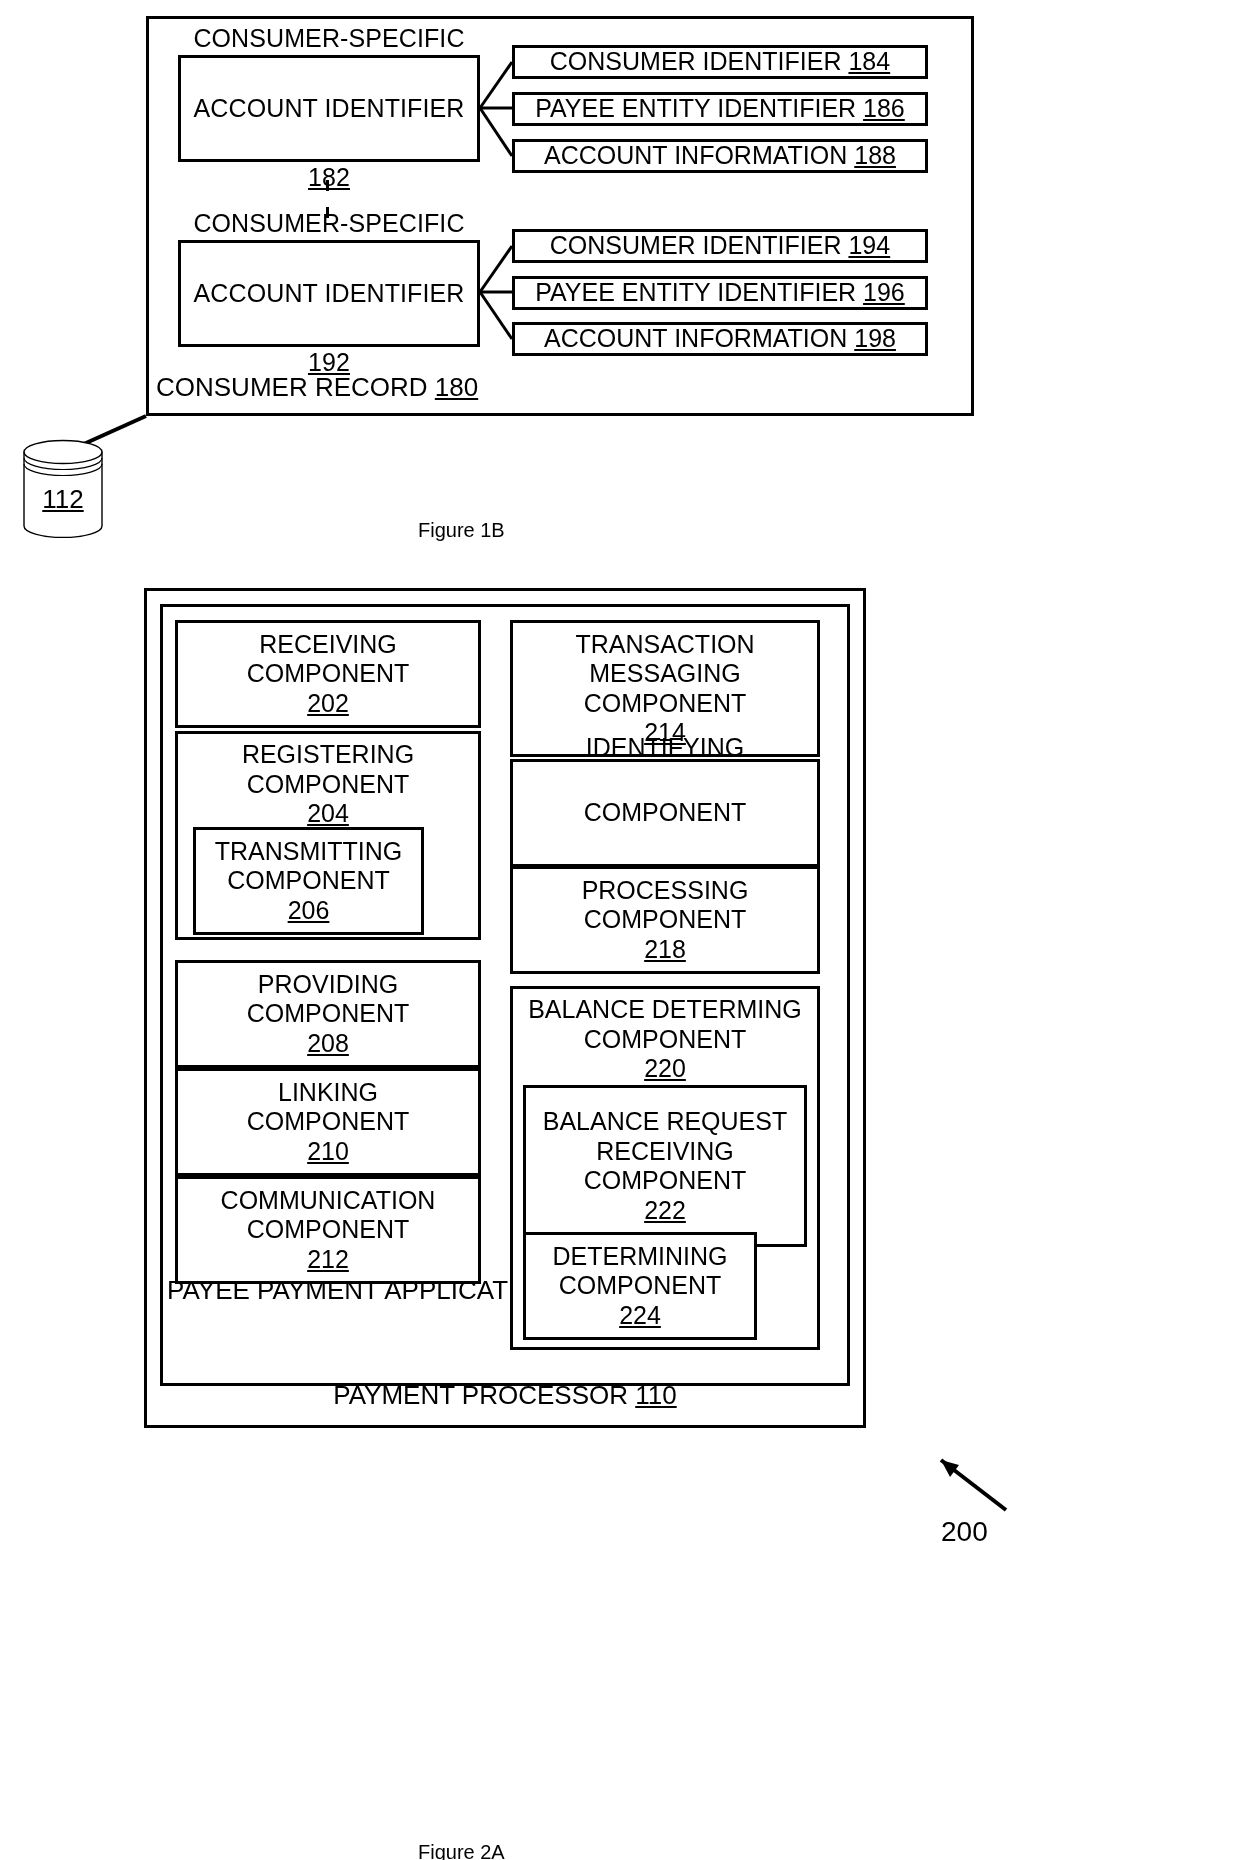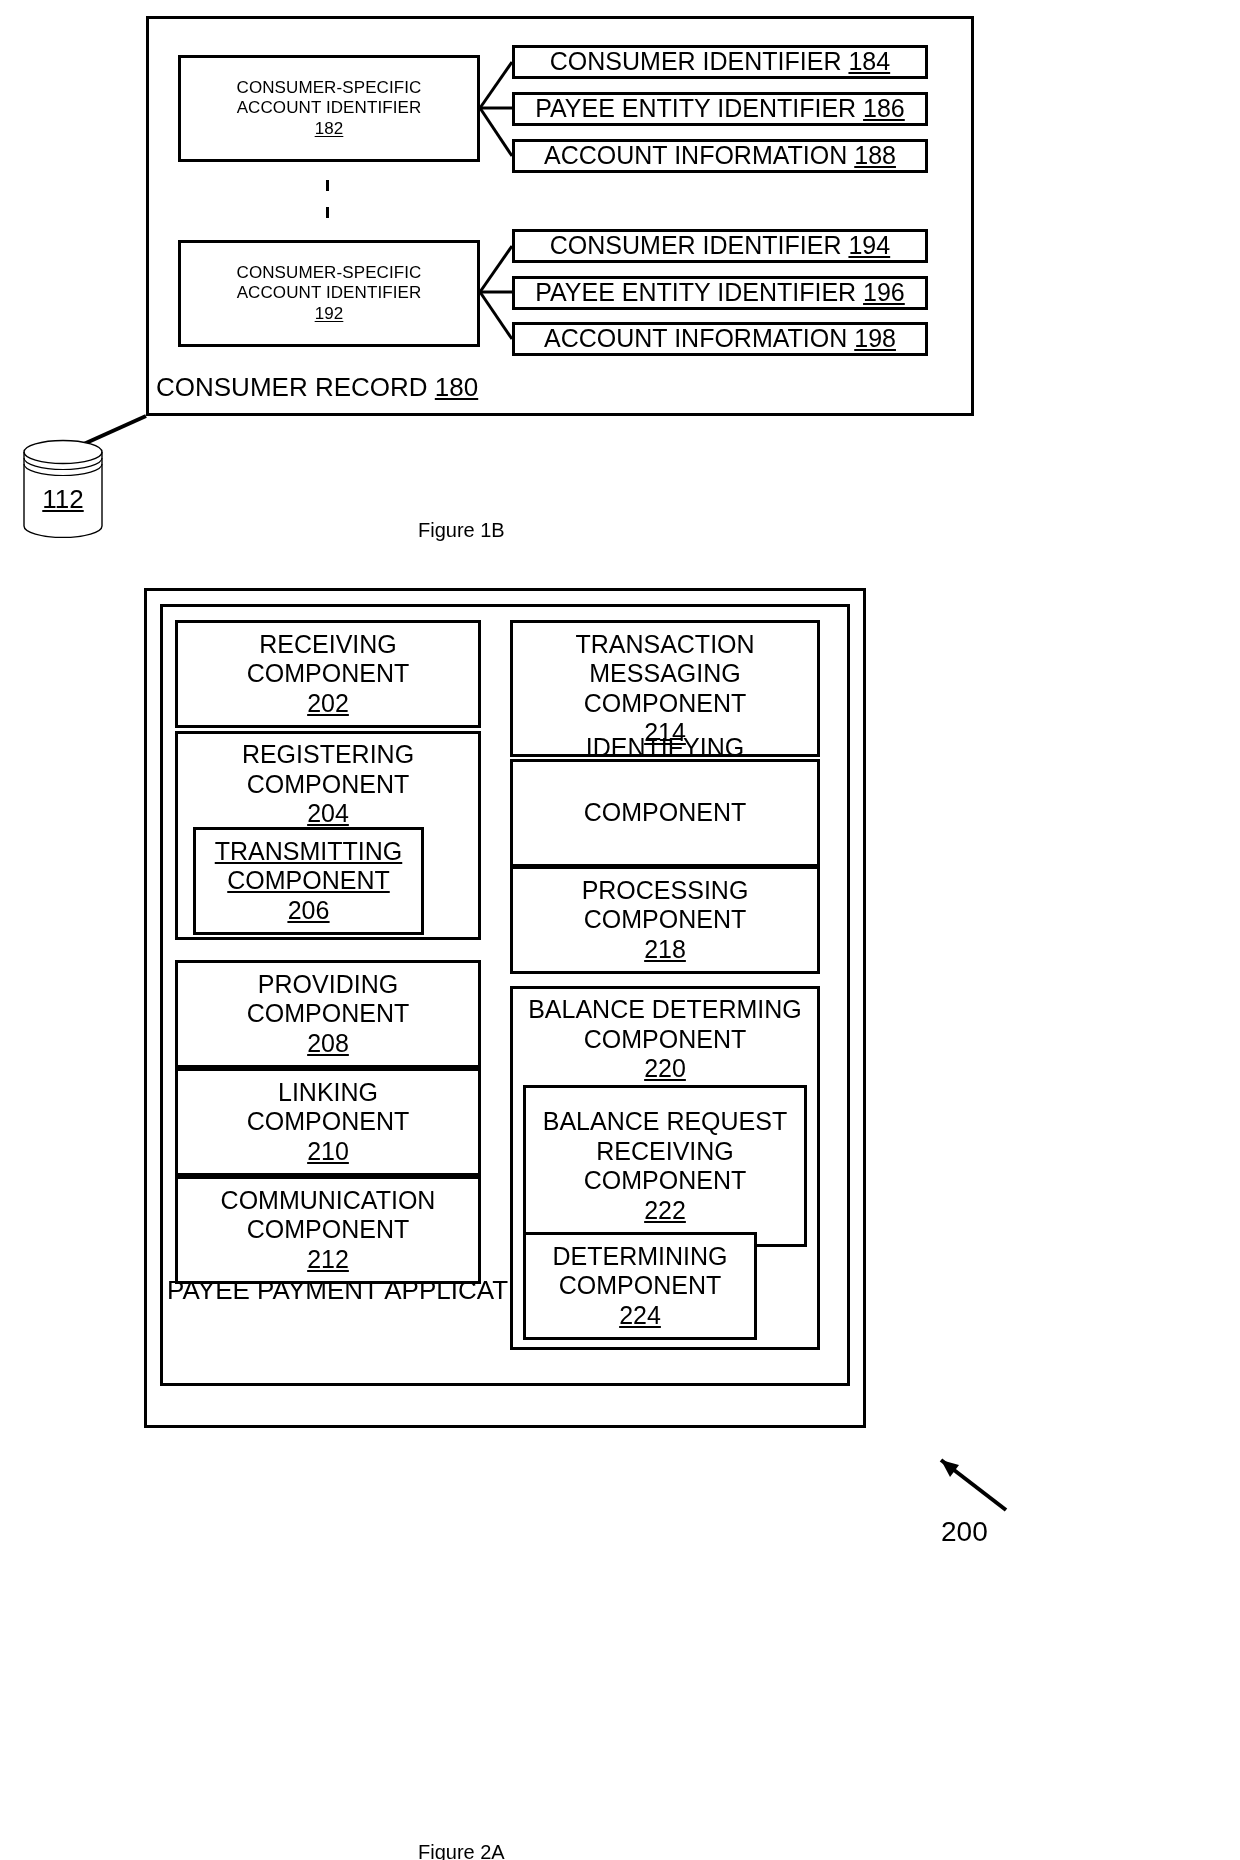--- a/index.html
+++ b/index.html
@@ -41,22 +41,23 @@
   
   #fig1b-outer {
     position: absolute;
     left: 146px; top: 16px;
     width: 828px; height: 400px;
     border: 3px solid #000;
     box-sizing: border-box;
     background: #fff;
   }
   .csai {
-    font-size: 17px;
+    font-size: 25px;
     letter-spacing: 0.1px;
+    gap: 40px;
   }
   .attrbox {
     font-size: 25px;
     align-items: center;
     justify-content: center;
     flex-direction: row;
   }
   .attrbox .ln { display: inline; }
 
   #consumer-record-label {
@@ -246,21 +247,21 @@
     <span class="ln">COMPONENT</span>
     <span class="ln u">202</span>
   </div>
 
   <div class="box comp" style="left:175px; top:731px; width:306px; height:209px; justify-content:flex-start; padding-top:6px;">
     <span class="ln">REGISTERING</span>
     <span class="ln">COMPONENT</span>
     <span class="ln u">204</span>
   </div>
 
-  <div class="box comp" style="left:193px; top:827px; width:231px; height:108px;text-decoration:underline;">
+  <div class="box comp" style="left:193px; top:827px; width:231px; height:108px;">
     <span class="ln">TRANSMITTING</span>
     <span class="ln">COMPONENT</span>
     <span class="ln u">206</span>
   </div>
 
   <div class="box comp" style="left:175px; top:960px; width:306px; height:108px;">
     <span class="ln">PROVIDING</span>
     <span class="ln">COMPONENT</span>
     <span class="ln u">208</span>
   </div>
@@ -314,20 +315,23 @@
     <span class="ln">COMPONENT</span>
     <span class="ln u">222</span>
   </div>
 
   <div class="box comp" style="left:523px; top:1232px; width:234px; height:108px;">
     <span class="ln">DETERMINING</span>
     <span class="ln">COMPONENT</span>
     <span class="ln u">224</span>
   </div>
 
+  <div id="payment-processor-label">
+    <span>PAYMENT PROCESSOR</span><span>&nbsp;</span><span class="u">110</span>
+  </div>
 
   <svg class="lines">
     <line x1="1006" y1="1510" x2="941" y2="1460" stroke="#000" stroke-width="4"></line>
     <polygon points="941,1460 959,1465 950,1477" fill="#000"></polygon>
   </svg>
   <div id="ref200-label">200</div>
 
   <div class="figcaption" id="fig2a-caption">Figure 2A</div>
 
 </div>

